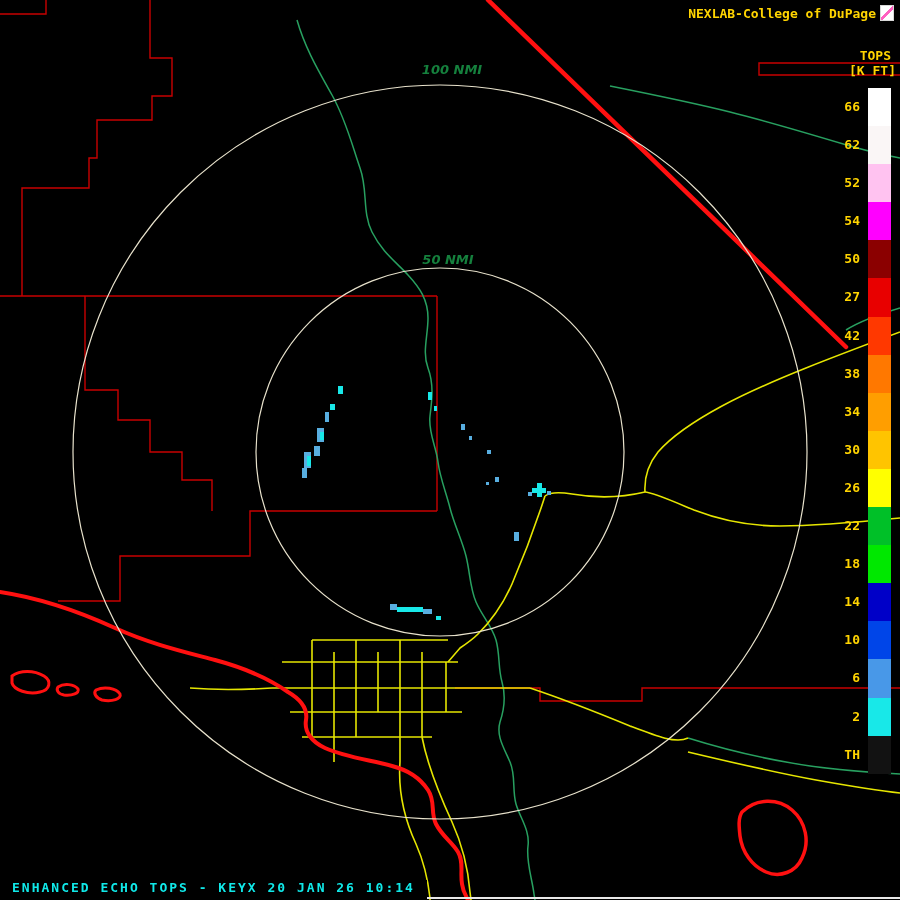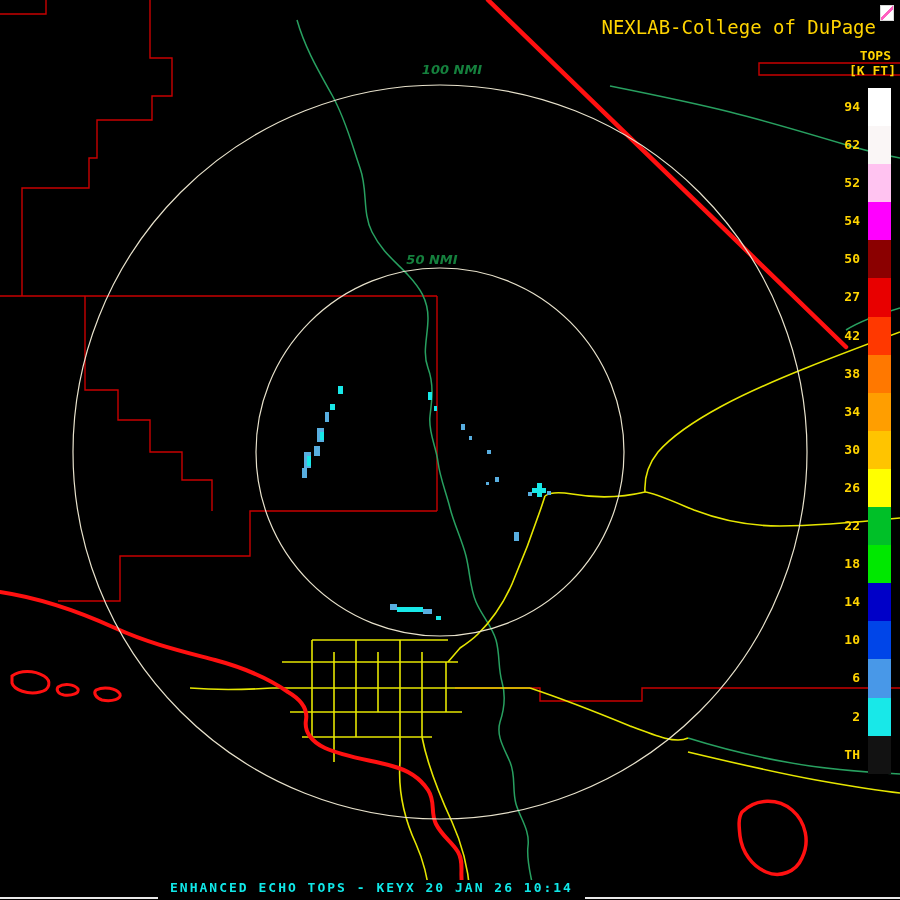--- a/index.html
+++ b/index.html
@@ -2,21 +2,21 @@
 <html><head>
 <meta charset="utf-8">
 <style>
   html,body{margin:0;padding:0;background:#000;}
   .stage{
     position:relative;width:900px;height:900px;background:#000;overflow:hidden;
     font-family:"DejaVu Sans Mono","Liberation Mono",monospace;
   }
   svg.map{position:absolute;left:0;top:0;}
   .title{
-    position:absolute;top:16px;right:24px;color:#FFD400;font-size:19px;font-weight:normal;
+    position:absolute;top:6px;right:24px;color:#FFD400;font-size:13px;font-weight:bold;
     letter-spacing:0px;white-space:nowrap;
   }
   .cod-logo{
     position:absolute;top:5px;right:6px;width:12px;height:14px;display:inline-block;
     background:linear-gradient(135deg,#ffffff 45%,#ff60c0 45%,#ff60c0 60%,#ffffff 60%);
     border:1px solid #d8d8d8;
   }
   .tops-label{position:absolute;top:48px;right:9px;color:#FFD400;font-size:13px;font-weight:bold;}
   .kft-label{position:absolute;top:63px;right:4px;color:#FFD400;font-size:13px;font-weight:bold;}
   .scale-labels{
@@ -28,24 +28,24 @@
   .scale-blocks{
     position:absolute;top:88px;left:868px;width:23px;
   }
   .scale-block{height:38.1px;width:23px;}
   .ring-label{
     position:absolute;color:#15803d;font-size:13px;font-weight:bold;font-style:italic;
     transform:translateX(-50%);white-space:nowrap;text-shadow:1px 1px 0 #000;
     font-family:"DejaVu Sans","Liberation Sans",sans-serif;
   }
   .ring-label.outer{left:452px;top:62px;}
-  .ring-label.inner{left:432px;top:252px;}
+  .ring-label.inner{left:448px;top:252px;}
   .bottom-line{position:absolute;bottom:1px;left:0;width:900px;height:2px;background:#E8E8E8;}
   .caption{
-    position:absolute;bottom:0;left:0;width:743px;text-align:center;
+    position:absolute;bottom:0;left:0;width:743px;
   }
   .caption span{
     display:inline-block;background:#000;color:#10E8E8;font-size:13px;font-weight:bold;
     letter-spacing:2px;padding:0 12px 5px 12px;white-space:nowrap;
   }
 </style>
 </head>
 <body>
 
 <div class="stage">
@@ -146,21 +146,21 @@
       </g>
   </svg>
 
   <div class="title">NEXLAB-College of DuPage</div>
   <span class="cod-logo"></span>
 
   <div class="tops-label">TOPS</div>
   <div class="kft-label">[K FT]</div>
 
   <div class="scale-labels" id="scale-labels">
-      <div class="scale-label">94</div>
+      <div class="scale-label">66</div>
       <div class="scale-label">62</div>
       <div class="scale-label">52</div>
       <div class="scale-label">54</div>
       <div class="scale-label">50</div>
       <div class="scale-label">27</div>
       <div class="scale-label">42</div>
       <div class="scale-label">38</div>
       <div class="scale-label">34</div>
       <div class="scale-label">30</div>
       <div class="scale-label">26</div>

